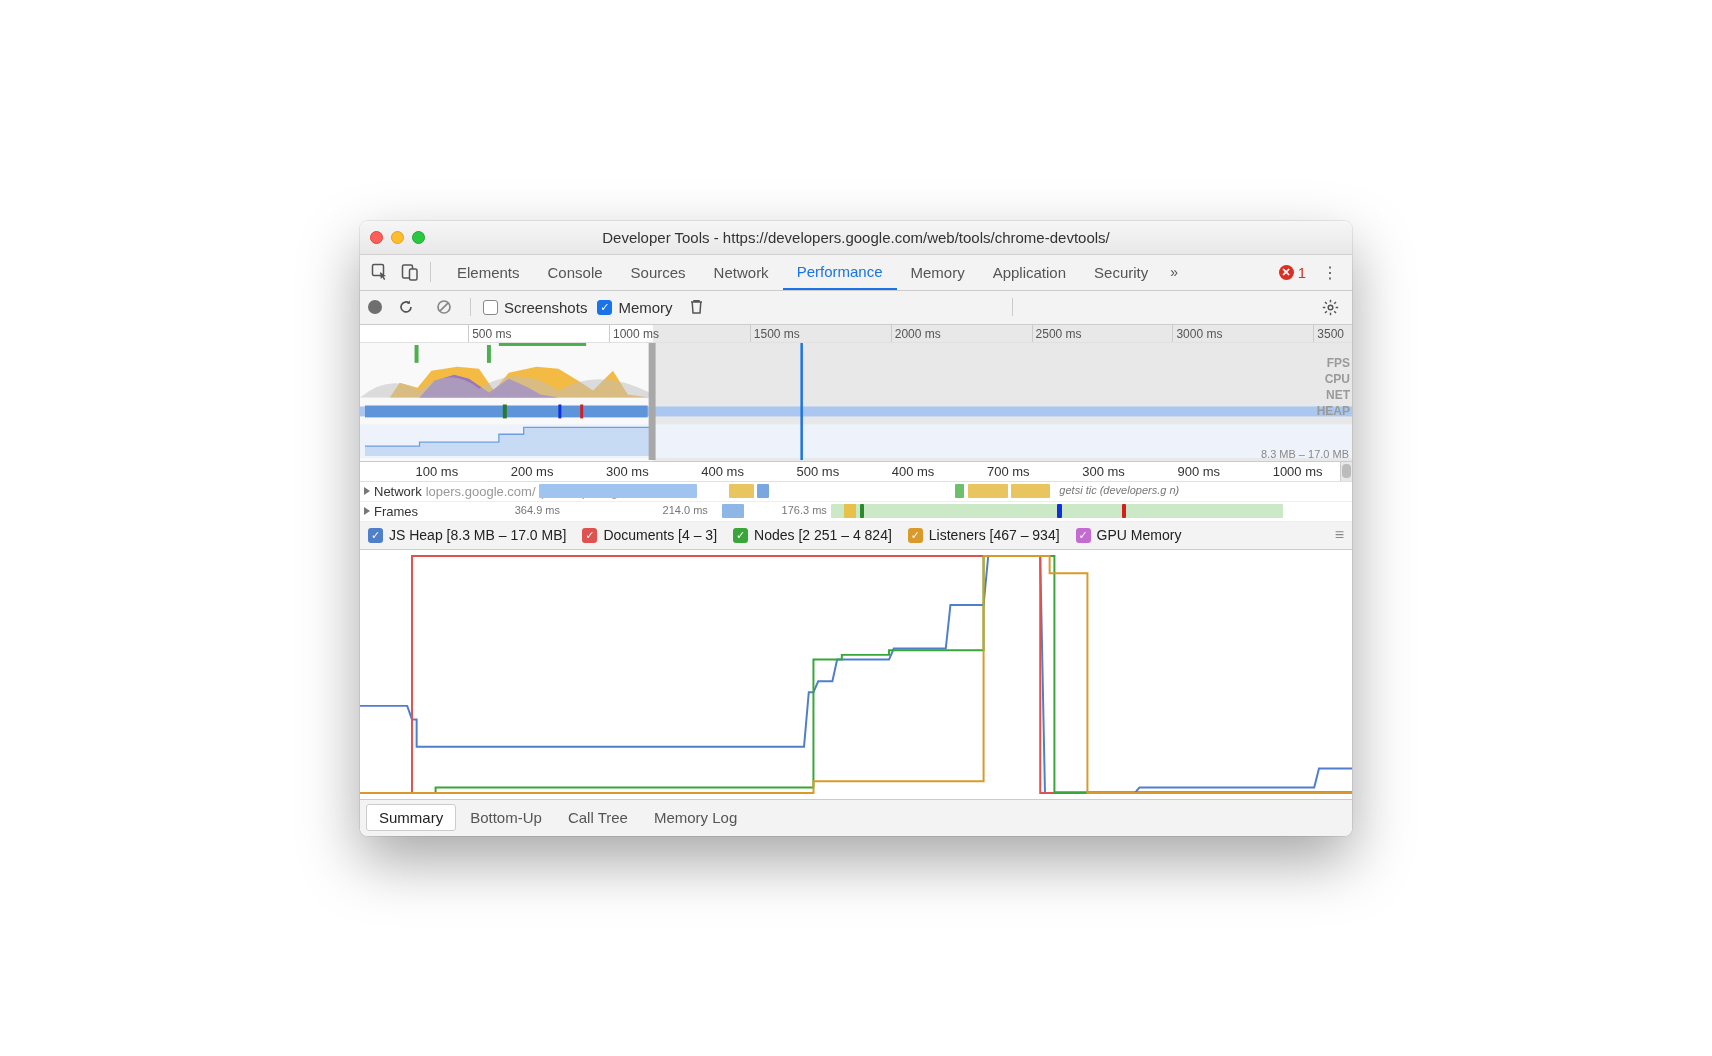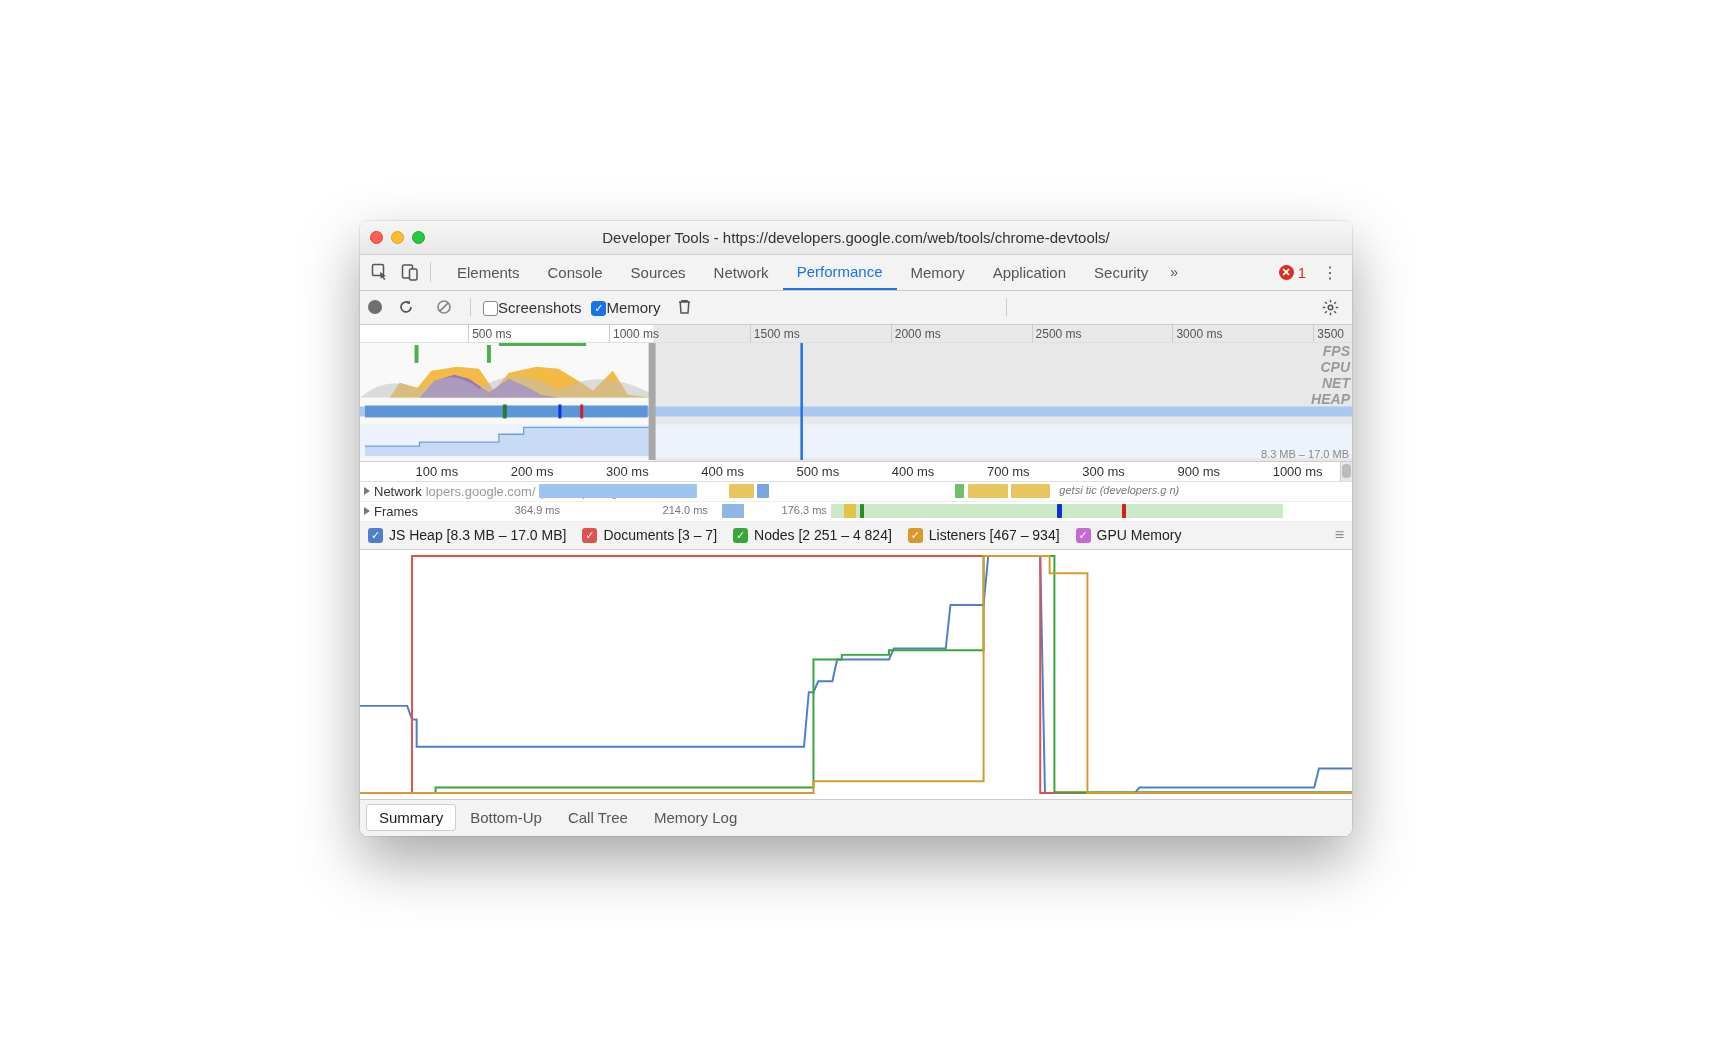--- a/index.html
+++ b/index.html
@@ -42,31 +42,31 @@
   .tab.active { color:#1a73e8; border-bottom:2px solid #1a73e8; margin-bottom:-1px;}
   .spacer{flex:1;}
   .chev { font-size:14px; color:#555; padding:0 6px; cursor:pointer;}
   .errbadge{display:flex;align-items:center;gap:4px;color:#d93025;padding:0 6px;}
   .errcircle{width:15px;height:15px;border-radius:50%;background:#d93025;color:#fff;display:flex;align-items:center;justify-content:center;font-size:11px;font-weight:bold;}
   .kebab{font-size:16px;color:#555;padding:0 8px;cursor:pointer;}
   
   .toolbar{display:flex;align-items:center;height:34px;border-bottom:1px solid #ccc;background:#f3f3f3;padding:0 8px;gap:10px;font-size:15px;color:#333;}
   .recdot{width:14px;height:14px;border-radius:50%;background:#6f6f6f;cursor:pointer;}
   .toolsep{width:1px;height:18px;background:#ccc;margin:0 2px;}
-  .cbwrap{display:flex;align-items:flex-end;cursor:pointer;}
+  .cbwrap{display:flex;align-items:center;gap:6px;cursor:pointer;}
   .cb{width:15px;height:15px;border:1px solid #888;border-radius:3px;background:#fff;display:flex;align-items:center;justify-content:center;}
   .cb.checked{background:#1a73e8;border-color:#1a73e8;}
   .cb.checked::after{content:"✓";color:#fff;font-size:11px;line-height:1;}
   .gear{margin-left:auto;}
   
   .overview {border-bottom:1px solid #ccc; background:#f9f9f9;font-size:12px;color:#555;}
   .ov-ticks{height:18px;position:relative;border-bottom:1px solid #e0e0e0; background:#fff;}
   .ov-ticks .tk{position:absolute;top:0;height:100%;border-left:1px solid #ccc;padding-left:3px;line-height:18px;}
   .ov-body{position:relative;height:118px;}
-  .ov-right-labels{position:absolute;right:2px;top:0;font-size:14px;color:#9a9a9a;font-weight:bold;text-align:right;line-height:16px;font-style:italic;}
+  .ov-right-labels{position:absolute;right:2px;top:12px;font-size:12px;color:#9a9a9a;font-weight:bold;text-align:right;line-height:16px;}
   .ov-grayzone{position:absolute;top:0;bottom:0;background:#e8e8e8;}
   .ov-svg{position:absolute;inset:0;}
   .ov-heap-size{position:absolute;right:3px;bottom:1px;font-size:11px;color:#888;}
   
   .detail-ruler{height:20px;position:relative;border-bottom:1px solid #e0e0e0;font-size:13px;color:#333;background:#fff;}
   .detail-ruler .tk{position:absolute;top:0;height:100%;padding-left:3px;line-height:20px;}
   .scroll-stub{position:absolute;right:0;top:0;width:12px;height:100%;background:#e8e8e8;border-left:1px solid #ccc;}
   .scroll-thumb{position:absolute;right:1px;top:2px;width:9px;height:14px;background:#bcbcbc;border-radius:4px;}
   
   .flame{font-size:13px;color:#333;}
@@ -273,21 +273,21 @@
     </div>
   </div>
 
   <div class="counters" id="counters-bar">
     <div class="chip">
         <span class="sw" style="background: rgb(79, 126, 203);"></span>
         <span>JS Heap [8.3 MB – 17.0 MB]</span>
       </div>
       <div class="chip">
         <span class="sw" style="background: rgb(224, 82, 79);"></span>
-        <span>Documents [3 – 7]</span>
+        <span>Documents [4 – 3]</span>
       </div>
       <div class="chip">
         <span class="sw" style="background: rgb(57, 166, 58);"></span>
         <span>Nodes [2 251 – 4 824]</span>
       </div>
       <div class="chip">
         <span class="sw" style="background: rgb(217, 154, 43);"></span>
         <span>Listeners [467 – 934]</span>
       </div>
       <div class="chip">

